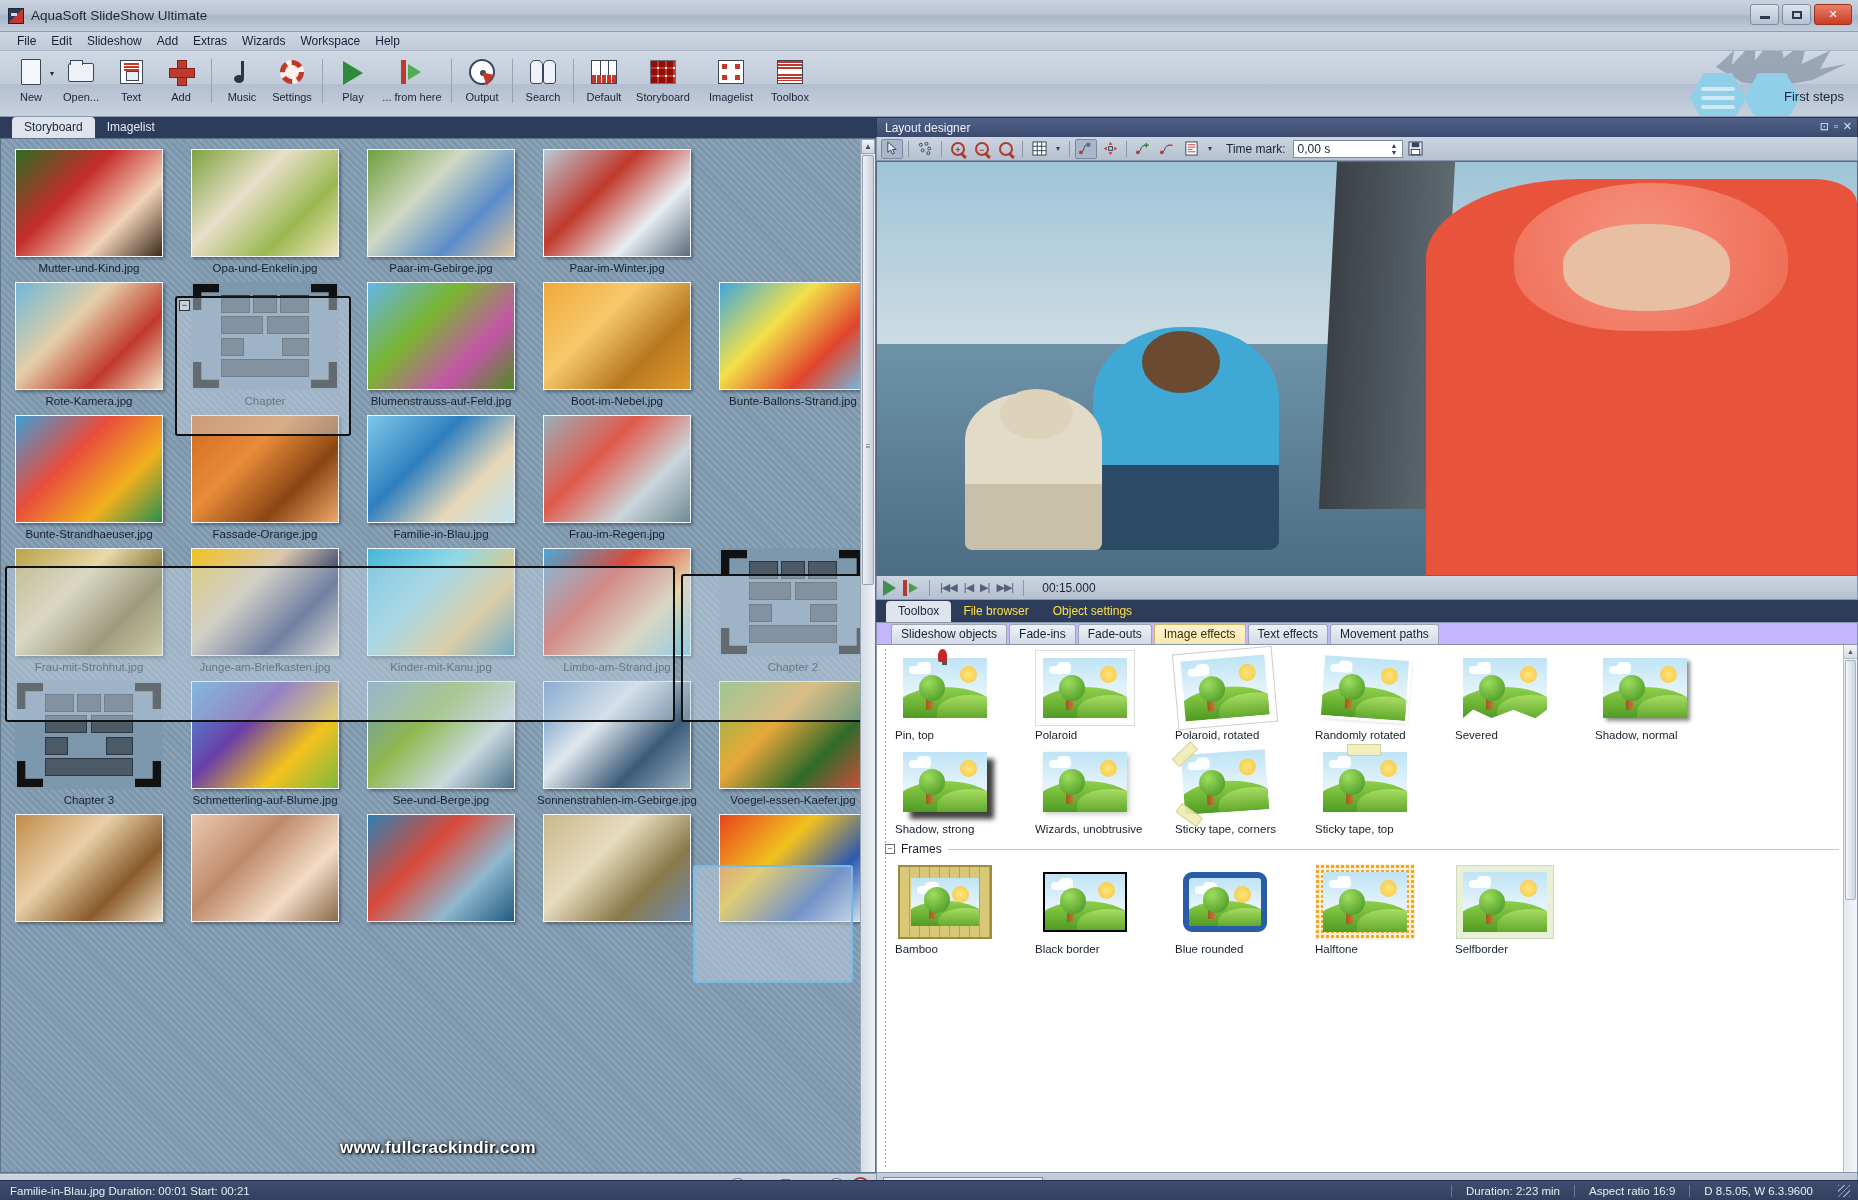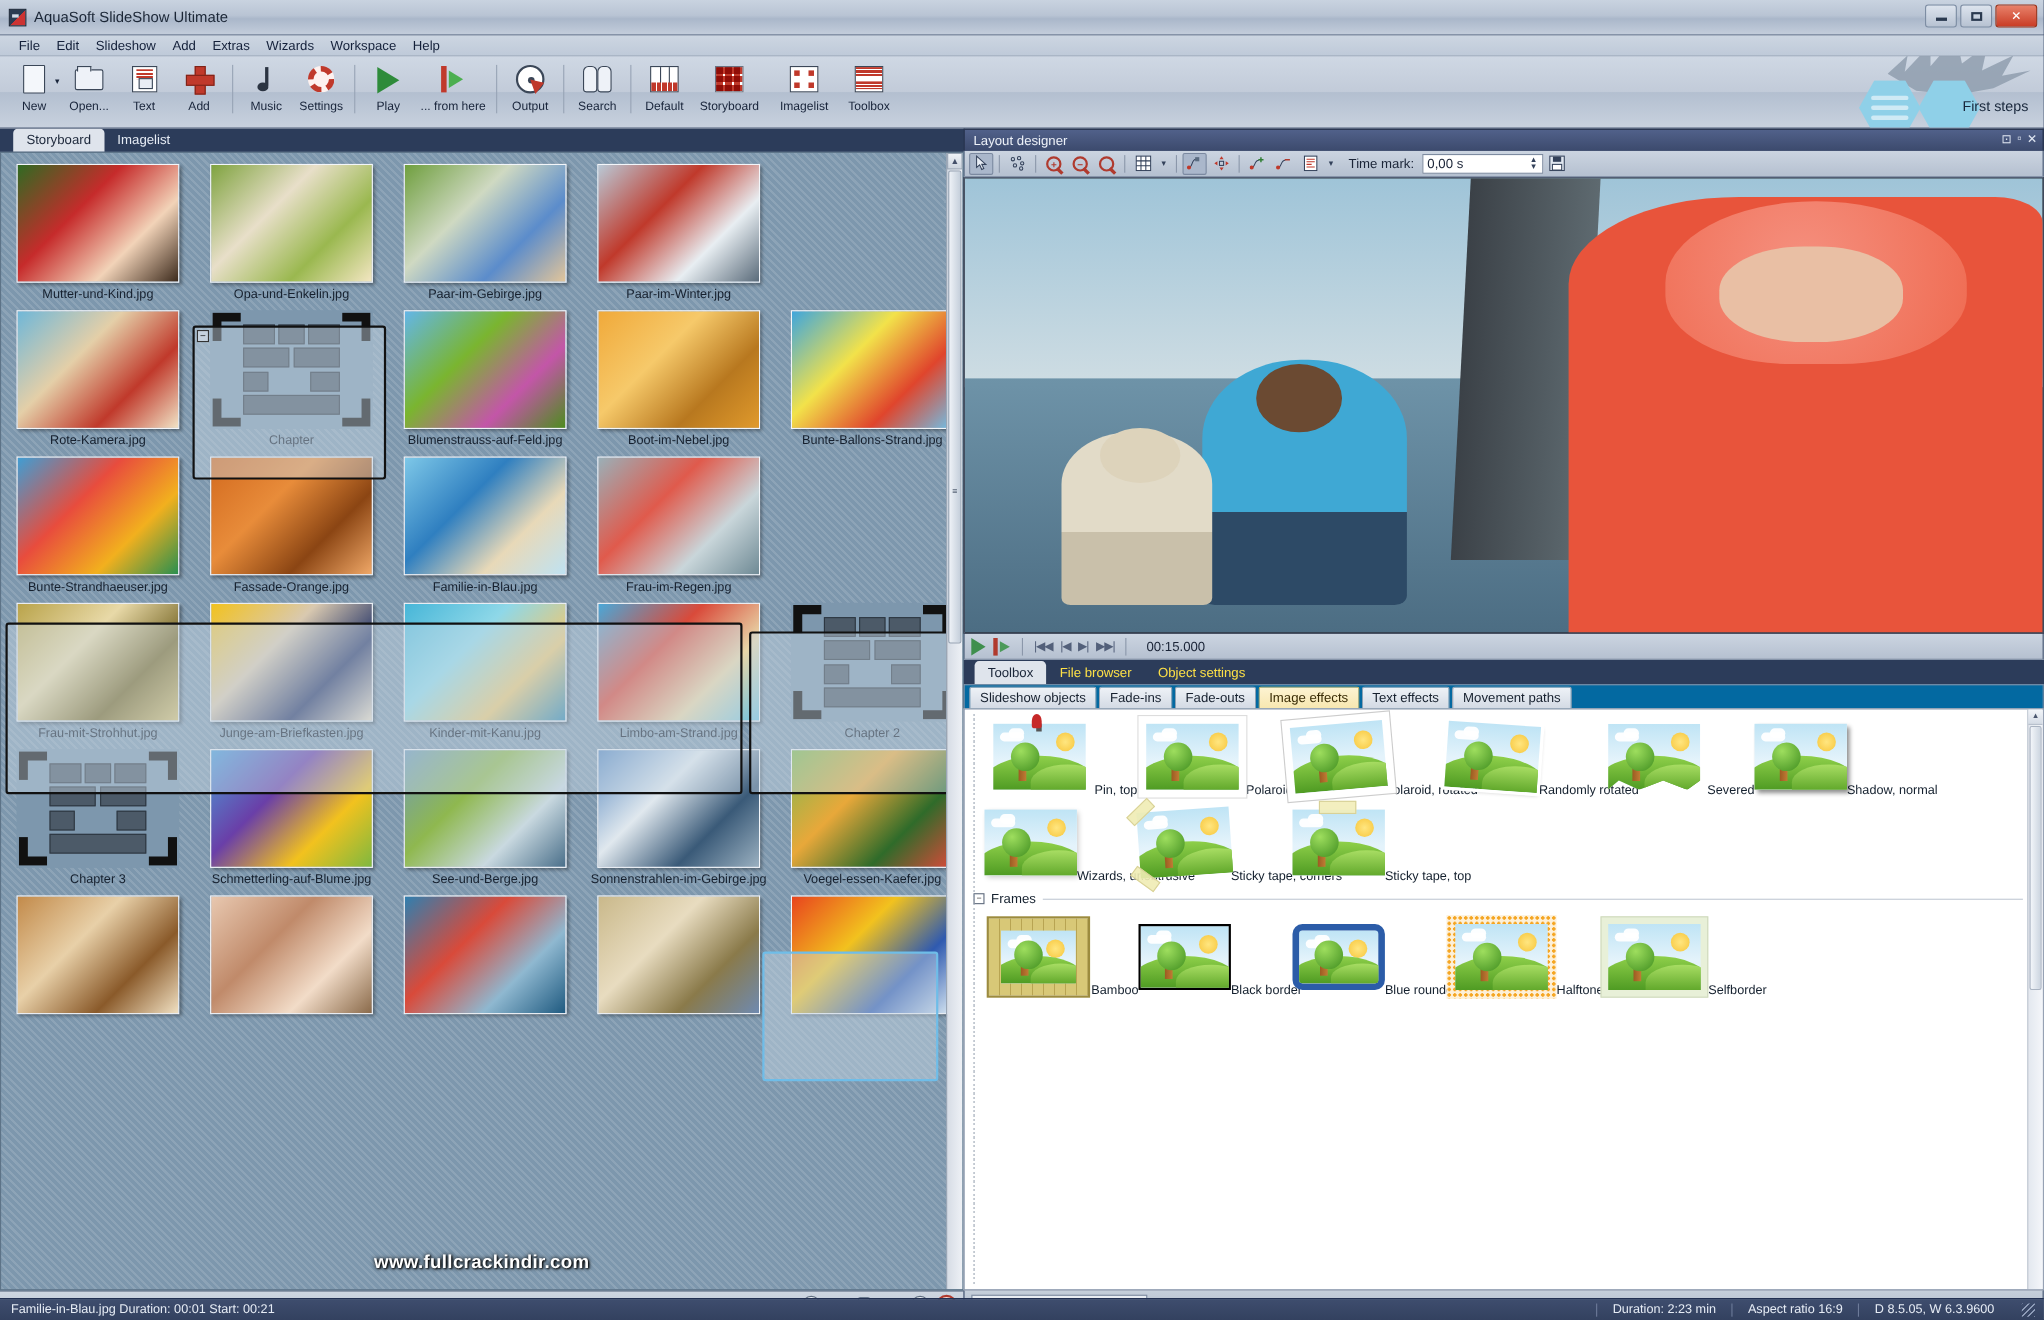--- a/index.html
+++ b/index.html
@@ -202,33 +202,33 @@
   .playbar .tcode{ font-size:12px; color:#1a2437; margin-left:8px;}
   .ptri{width:0;height:0;border-left:13px solid #3f8f4d;border-top:8px solid transparent;border-bottom:8px solid transparent;}
   .pfrom{width:16px;height:16px;position:relative;}
   .pfrom::before{content:"";position:absolute;left:0;top:0;width:4px;height:16px;background:#b03a2e;}
   .pfrom::after{content:"";position:absolute;left:6px;top:3px;width:0;height:0;border-left:9px solid #4c9a59;border-top:5px solid transparent;border-bottom:5px solid transparent;}
   .navb{font-size:11px;color:#53607a;letter-spacing:-1px;}
   
   .lowertabs{ height:22px; background:#2c3c5a; display:flex; align-items:flex-end; padding-left:10px;}
   .lowertabs .tab{ padding:3px 12px; font-size:12px; color:#fde047; border-radius:4px 4px 0 0; line-height:15px;}
   .lowertabs .tab.active{ background:#dfe4ec; color:#1b2639;}
-  .subtabs{ height:22px; background:#0369a1; display:flex; align-items:flex-end; padding-left:4px; gap:2px; border:1px solid #8795aa; border-bottom:none;}
+  .subtabs{ height:22px; background:#c4b5fd; display:flex; align-items:flex-end; padding-left:14px; gap:2px; border:1px solid #8795aa; border-bottom:none;}
   .subtabs .stab{ padding:2px 9px; font-size:12px; color:#16202e; background:linear-gradient(to bottom,#eef2f7,#d3dae4);
     border:1px solid #9aa6b5; border-bottom:none; border-radius:3px 3px 0 0; line-height:15px;}
   .subtabs .stab.active{ background:linear-gradient(to bottom,#fdf3d2,#f7e7b0); border-color:#d3b964; color:#3a2d06;}
   #effectsarea{ flex:1; background:#fff; border:1px solid #8795aa; position:relative; overflow:hidden;}
   .eff-scroll{ position:absolute; top:0; right:0; bottom:0; width:14px;
      background:linear-gradient(to right,#e3e8ef,#f4f6fa); border-left:1px solid #b3bcc9;}
   .eff-scroll .arw{height:14px;display:flex;align-items:center;justify-content:center;font-size:7px;color:#4a566e;
      background:linear-gradient(to bottom,#f2f5f9,#d5dce6);border-bottom:1px solid #b3bcc9;}
   .eff-scroll .bar{position:absolute;left:1px;right:1px;top:15px;height:240px;border:1px solid #a9b3c1;
      background:linear-gradient(to right,#f3f6fa,#ccd5e0);border-radius:2px;}
   .eff-grid{ padding:6px 0 0 18px; display:flex; flex-wrap:wrap; }
-  .eff-cell{ width:140px; display:flex; flex-direction:row; align-items:flex-end; margin-bottom:4px;}
+  .eff-cell{ width:140px; display:flex; flex-direction:column; align-items:flex-start; margin-bottom:4px;}
   .eff-thumb{ width:100px;height:74px; display:flex;align-items:center;justify-content:center; position:relative;}
   .eff-name{ font-size:11.5px; color:#14202e; margin-top:4px; white-space:nowrap;}
   .scene{ width:84px;height:60px; position:relative; overflow:hidden; background:linear-gradient(to bottom,#bfe4f5 0%,#e4f3fb 55%);}
   .scene .sun{position:absolute;right:10px;top:8px;width:17px;height:17px;border-radius:50%;background:radial-gradient(circle,#ffe680,#f7c53a);}
   .scene .hill{position:absolute;left:-10%;bottom:0;width:120%;height:52%;border-radius:60% 60% 0 0 / 90% 90% 0 0;background:linear-gradient(to bottom,#8fd04a,#4f9b23);}
   .scene .hill2{position:absolute;right:-20%;bottom:0;width:80%;height:38%;border-radius:70% 70% 0 0/100% 100% 0 0;background:linear-gradient(to bottom,#a8dd63,#62a92c);}
   .scene .trunk{position:absolute;left:27%;bottom:14%;width:7px;height:17px;background:linear-gradient(to right,#9c5b22,#c07c34);}
   .scene .crown{position:absolute;left:19%;bottom:28%;width:26px;height:26px;border-radius:50%;background:radial-gradient(circle at 35% 30%,#9ede5e,#3f8e1f);}
   .scene .cloud{position:absolute;background:#fff;border-radius:10px;opacity:.95;}
   .dotted-col{ position:absolute; left:8px; top:4px; bottom:4px; width:1px;
@@ -847,20 +847,36 @@
                   <div class="trunk"></div>
                   <div class="crown"></div>
                 </div>
               </div>
             </div>
             <div class="eff-name">Shadow, normal</div>
           </div>
           <div class="eff-cell">
             <div class="eff-thumb">
               <div style="position: relative;">
+                <div class="scene" style="box-shadow: rgba(0, 0, 0, 0.75) 7px 7px 5px;">
+                  <div class="sun"></div>
+                  <div class="cloud" style="left:6px;top:8px;width:22px;height:8px"></div>
+                  <div class="cloud" style="left:14px;top:4px;width:14px;height:9px"></div>
+                  <div class="hill"></div>
+                  <div class="hill2"></div>
+                  <div class="trunk"></div>
+                  <div class="crown"></div>
+                </div>
+              </div>
+            </div>
+            <div class="eff-name">Shadow, strong</div>
+          </div>
+          <div class="eff-cell">
+            <div class="eff-thumb">
+              <div style="position: relative;">
                 <div class="scene" style="box-shadow: rgba(0, 0, 0, 0.22) 2px 2px 5px;">
                   <div class="sun"></div>
                   <div class="cloud" style="left:6px;top:8px;width:22px;height:8px"></div>
                   <div class="cloud" style="left:14px;top:4px;width:14px;height:9px"></div>
                   <div class="hill"></div>
                   <div class="hill2"></div>
                   <div class="trunk"></div>
                   <div class="crown"></div>
                 </div>
               </div>

